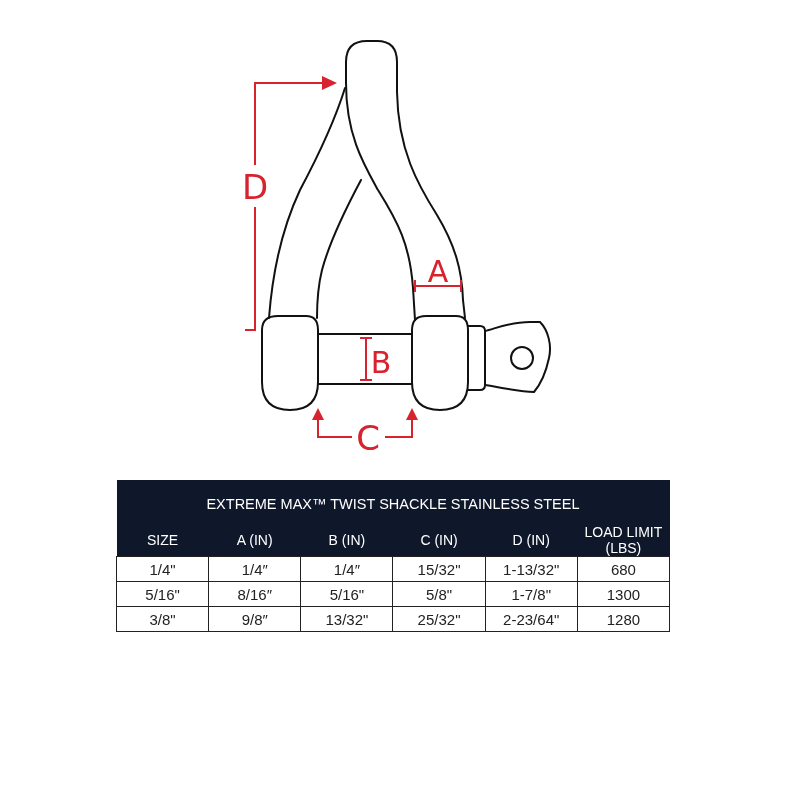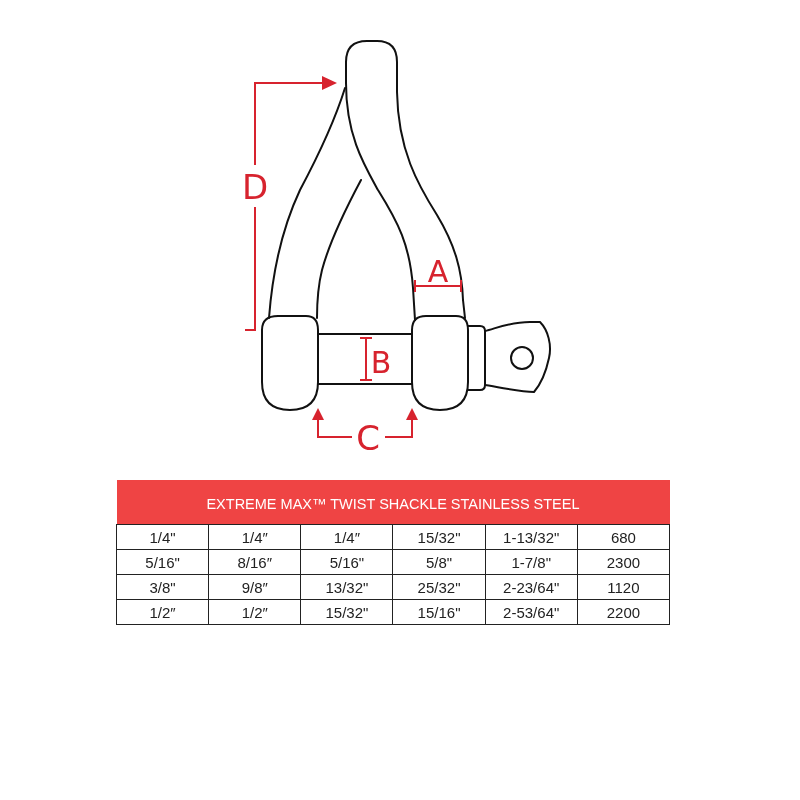--- a/index.html
+++ b/index.html
@@ -1,20 +1,20 @@
 <!DOCTYPE html>
 <html><head>
   <meta charset="utf-8">
   <style>
     html, body { margin: 0; padding: 0; background: #ffffff; }
     body { width: 800px; height: 800px; position: relative; overflow: hidden; font-family: "Liberation Sans", "DejaVu Sans", sans-serif; }
     #diagram { position: absolute; left: 0; top: 0; width: 800px; height: 470px; }
     .lbl { font-family: "DejaVu Sans", "Liberation Sans", sans-serif; fill: #d7232e; }
     #spec-table { position: absolute; left: 116px; top: 480px; width: 554px; border-collapse: collapse; table-layout: fixed; }
-    #spec-table th { background: #ef4444; color: #fff; font-weight: normal; font-size: 14px; letter-spacing: 0; padding: 0; text-align: center; font-family: "Liberation Sans", sans-serif; }
+    #spec-table th { background: #0f172a; color: #fff; font-weight: normal; font-size: 14px; letter-spacing: 0; padding: 0; text-align: center; font-family: "Liberation Sans", sans-serif; }
     #spec-table th.title { height: 40px; font-size: 14.5px; vertical-align: middle; padding-top: 4px; }
     #spec-table th.colhead { height: 28px; vertical-align: middle; }
     #spec-table td { border: 1.5px solid #222; height: 24px; font-size: 15px; color: #222; text-align: center; padding: 0; font-family: "Liberation Sans", sans-serif; }
     #spec-table tr.data-row td:first-child { border-left: 1.5px solid #222; }
   </style>
 </head>
 <body>
 
 <svg id="diagram" viewBox="0 0 800 470" xmlns="http://www.w3.org/2000/svg">
   <g fill="none" stroke="#111" stroke-width="2" stroke-linejoin="round" stroke-linecap="round">
@@ -69,48 +69,48 @@
     <text class="lbl" x="381" y="373" font-size="30" text-anchor="middle">B</text>
     <text class="lbl" x="368" y="450" font-size="34" text-anchor="middle">C</text>
   </g>
 </svg>
 
 <table id="spec-table">
   <thead>
     <tr>
       <th class="title" colspan="6">EXTREME MAX™ TWIST SHACKLE STAINLESS STEEL</th>
     </tr>
+    <tr>
+      <th class="colhead" style="width:67px">SIZE</th>
+      <th class="colhead" style="width:92px">A (IN)</th>
+      <th class="colhead" style="width:92px">B (IN)</th>
+      <th class="colhead" style="width:93px">C (IN)</th>
+      <th class="colhead" style="width:91px">D (IN)</th>
+      <th class="colhead" style="width:119px">LOAD LIMIT (LBS)</th>
+    </tr>
   </thead>
   <tbody>
     <tr class="data-row">
       <td>1/4"</td>
       <td>1/4″</td>
       <td>1/4″</td>
       <td>15/32"</td>
       <td>1-13/32"</td>
       <td>680</td>
     </tr>
     <tr class="data-row">
       <td>5/16"</td>
       <td>8/16″</td>
       <td>5/16"</td>
       <td>5/8"</td>
       <td>1-7/8"</td>
-      <td>2300</td>
+      <td>1300</td>
     </tr>
     <tr class="data-row">
       <td>3/8"</td>
       <td>9/8″</td>
       <td>13/32"</td>
       <td>25/32"</td>
       <td>2-23/64"</td>
-      <td>1120</td>
-    </tr>
-    <tr class="data-row">
-      <td>1/2″</td>
-      <td>1/2″</td>
-      <td>15/32"</td>
-      <td>15/16"</td>
-      <td>2-53/64"</td>
-      <td>2200</td>
+      <td>1280</td>
     </tr>
   </tbody>
 </table>
 
 </body></html>

